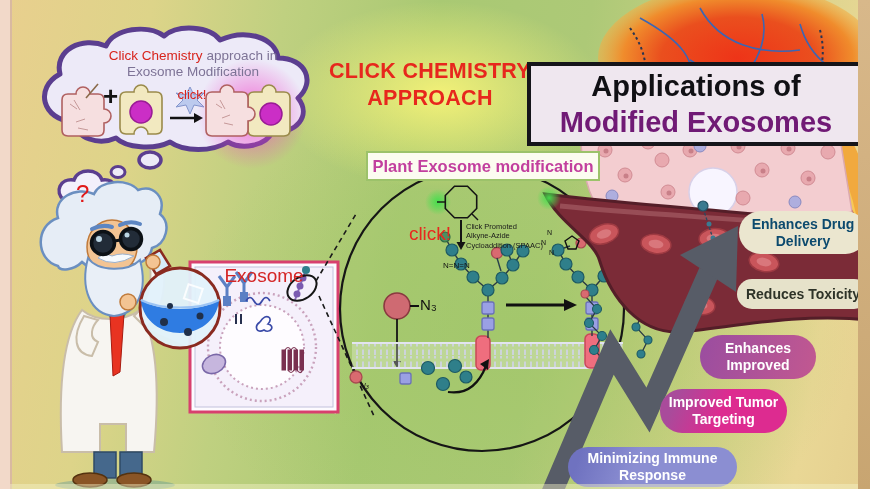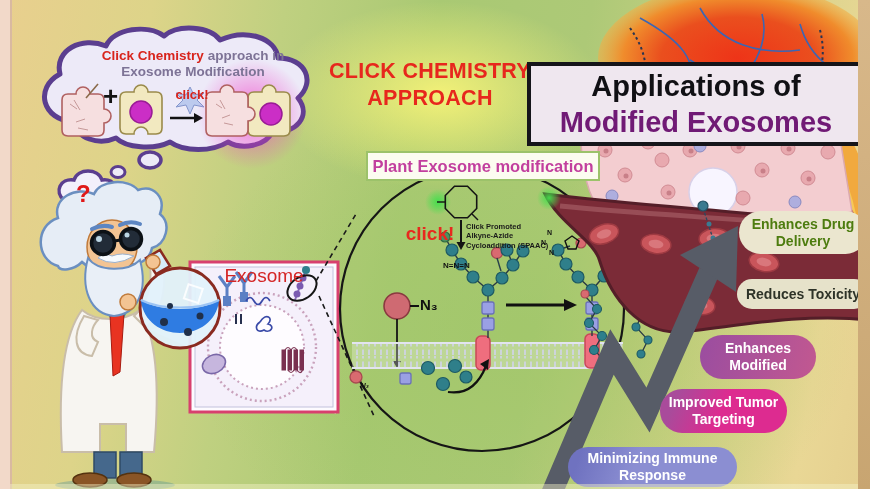--- a/index.html
+++ b/index.html
@@ -9,39 +9,39 @@
     background-image:
       radial-gradient(ellipse 230px 130px at 440px 95px, rgba(247,243,120,.95), rgba(247,243,120,0) 72%),
       radial-gradient(ellipse 430px 310px at 520px 330px, rgba(148,195,92,.50), rgba(148,195,92,0) 78%),
       linear-gradient(100deg,#e9cf8e 0%,#ddd489 16%,#bfd080 30%,#a9c973 46%,#adc977 62%,#cdd184 78%,#e9d795 92%,#e5cf8f 100%);
   }
   .abs{position:absolute;}
   .strip-left{left:0;top:0;width:10px;height:489px;background:#f2d9c9;border-right:2px solid #d9b9a1;}
   .strip-right{right:0;top:0;width:12px;height:489px;background:linear-gradient(#d8b88a,#c8a571);}
   .strip-bottom{left:10px;bottom:0;width:848px;height:5px;background:rgba(245,242,200,.45);}
   svg.art{position:absolute;left:0;top:0;}
-  .txt{position:absolute;font-weight:bold;line-height:1.15;}
+  .txt{position:absolute;font-weight:normal;line-height:1.15;}
   .cloud-heading{left:95px;top:48px;width:196px;text-align:center;font-size:13.5px;color:#7d7396;}
   .cloud-heading .hl{color:#d8241c;}
   .cloud-heading .gap{margin-left:4px;}
   .plus{left:103px;top:82px;font-size:26px;font-weight:900;color:#141414;}
   .click1{left:169px;top:88px;width:46px;text-align:center;font-size:13px;color:#d8241c;}
   .qmark{left:76px;top:180px;font-size:24px;color:#e01818;}
   .main-title{left:305px;top:58px;width:250px;text-align:center;font-size:21.5px;font-weight:800;color:#e7271d;letter-spacing:.3px;line-height:1.25;}
   .apps-box{left:527px;top:62px;width:330px;height:76px;background:#efe7ef;border:4px solid #15151a;
     display:flex;flex-direction:column;align-items:center;justify-content:center;text-align:center;}
   .apps-box .l1{font-size:29px;font-weight:800;color:#101014;line-height:1.25;}
   .apps-box .l2{font-size:29px;font-weight:800;color:#701a75;line-height:1.25;}
   .plant-label{left:366px;top:151px;width:230px;height:26px;background:#fcfcf0;border:2.5px solid #9cc26a;
     display:flex;align-items:center;justify-content:center;font-size:16.5px;font-weight:800;color:#c23f9e;}
   .pill{position:absolute;display:flex;flex-direction:column;align-items:center;justify-content:center;
     text-align:center;font-weight:bold;border-radius:22px;line-height:1.18;}
   .pill span:empty{display:none;}
   .pill-bbb{left:640px;top:147px;width:122px;height:41px;background:#2c2c34;border:3.5px solid #ea1b8c;color:#fff;font-size:13px;border-radius:21px;}
-  .pill-drug{left:739px;top:211px;width:128px;height:43px;background:#ebe6cf;color:#4d7c0f;font-size:14px;}
+  .pill-drug{left:739px;top:211px;width:128px;height:43px;background:#ebe6cf;color:#0c4a6e;font-size:14px;}
   .pill-tox{left:737px;top:279px;width:132px;height:30px;background:#e6e2ca;color:#2e3328;font-size:14px;border-radius:15px;}
   .pill-stab{left:700px;top:335px;width:116px;height:44px;background:linear-gradient(105deg,#9a4da0,#c25890);color:#fff;font-size:14px;}
   .pill-tumor{left:660px;top:389px;width:127px;height:44px;background:linear-gradient(115deg,#a94b9b 14%,#dd2b90 48%);color:#fff;font-size:14px;}
   .pill-immune{left:568px;top:447px;width:169px;height:40px;background:linear-gradient(110deg,#6f72c0 8%,#8b8ed2 40%);color:#fff;font-size:14px;border-radius:20px;}
   .click2{left:401px;top:223px;width:58px;text-align:center;font-size:19px;color:#e8281e;}
   .spaac{left:466px;top:222px;width:90px;font-size:7.5px;color:#1a1a1a;line-height:1.25;}
   .azide-chain{left:443px;top:244px;font-size:8px;color:#111;margin-top:17px;}
   .n3-big{left:420px;top:296px;font-size:15px;color:#111;}
   .n3-small{left:360px;top:381px;font-size:8px;font-style:italic;color:#111;}
   .tri-n{font-size:7px;color:#111;}
@@ -390,21 +390,21 @@
 <div class="pill pill-drug">
   <span>Enhances Drug</span>
   <span>Delivery</span>
 </div>
 <div class="pill pill-tox">
   <span>Reduces Toxicity</span>
 
 </div>
 <div class="pill pill-stab">
   <span>Enhances</span>
-  <span>Modified</span>
+  <span>Improved</span>
 </div>
 <div class="pill pill-tumor">
   <span>Improved Tumor</span>
   <span>Targeting</span>
 </div>
 <div class="pill pill-immune">
   <span>Minimizing Immune</span>
   <span>Response</span>
 </div>
 

